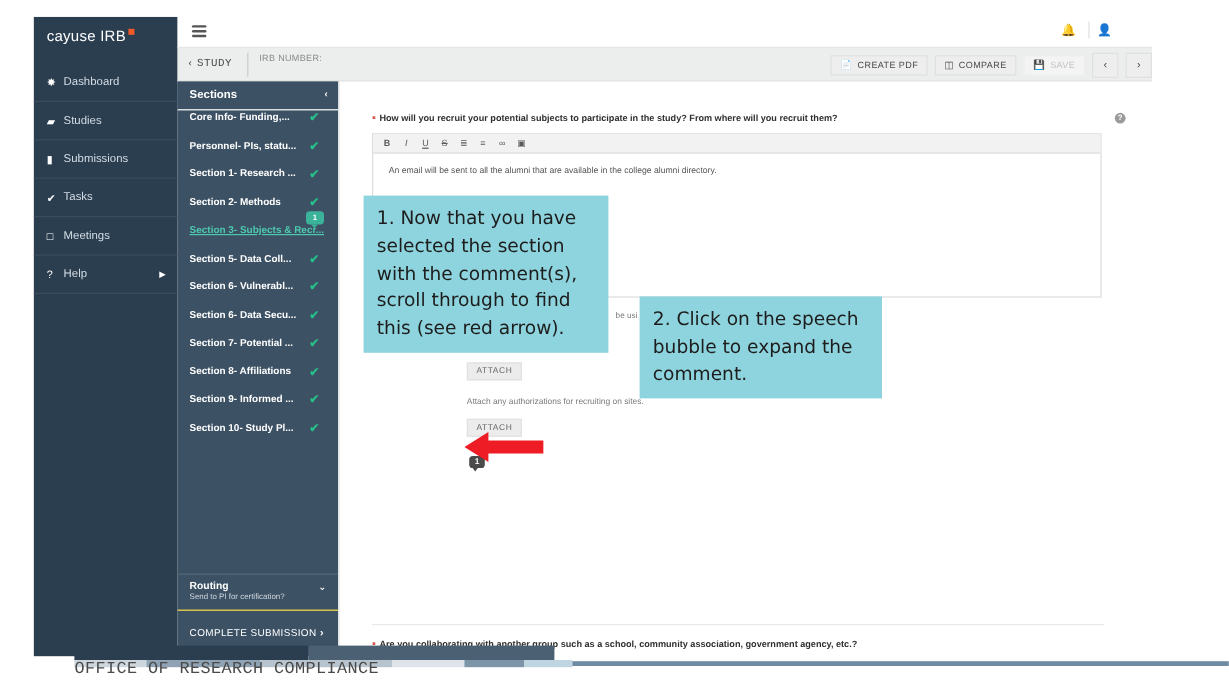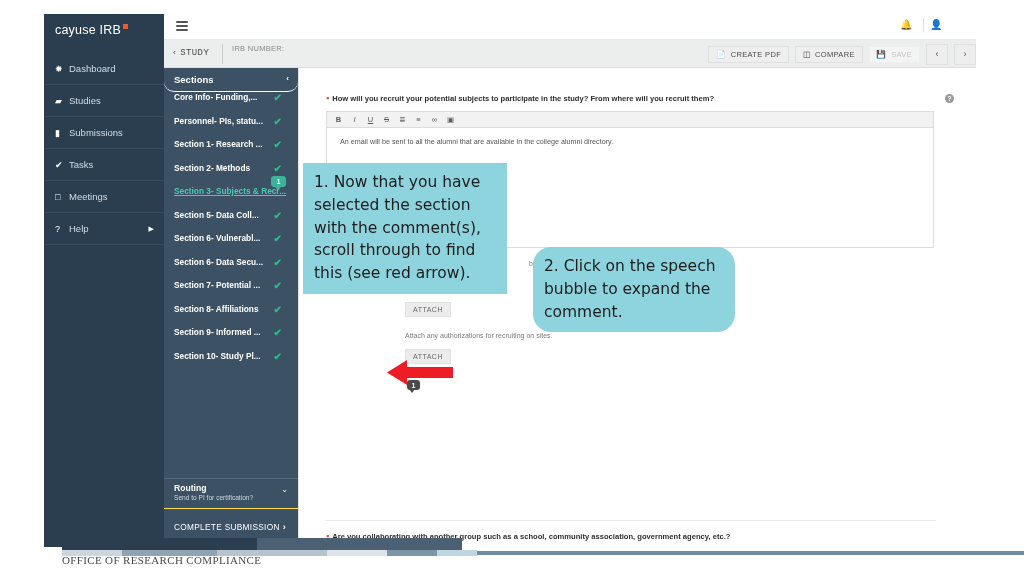--- a/index.html
+++ b/index.html
@@ -12,21 +12,21 @@
 
   #slide {
     position: relative;
     width: 1024px; height: 576px;
     background: #ffffff;
   }
 
   
   #shot {
     position: absolute;
-    left: 44px; top: 14px;
+    left: 28px; top: 14px;
     width: 932px; height: 533px;
     background: #fff;
     overflow: hidden;
   }
 
   
   .gnav {
     position: absolute; left: 0; top: 0;
     width: 120px; height: 533px;
     background: #2b3e50;
@@ -151,21 +151,20 @@
     background: #3c5164;
   }
   .sections-hdr {
     position: relative;
     height: 24px;
     display: flex; align-items: center;
     color: #ffffff; font-size: 9.5px; font-weight: bold;
     padding-left: 10px;
     background: #3c5164;
     border-bottom: 1px solid #ffffff;
-    border-radius: 10px;
   }
   .sections-hdr .collapse {
     position: absolute; right: 9px; top: 6px;
     font-size: 8px; color: #ffffff;
   }
   .sec-item {
     position: relative;
     height: 23.5px;
     display: flex; align-items: flex-start;
     padding-left: 10px;
@@ -291,34 +290,34 @@
     position: absolute;
     background: #8ed4de;
     color: #1d1d1d;
     font-family: "DejaVu Sans", sans-serif;
     font-size: 15.5px;
     line-height: 1.47;
     padding: 8px 10px 9px 11px;
     z-index: 40;
   }
   #callout-1 { left: 303px; top: 163px; width: 204px; }
-  #callout-2 { left: 533px; top: 247px; width: 202px; border-radius: 18px; }
+  #callout-2 { left: 533px; top: 247px; width: 202px; }
 
   
   #red-arrow {
     position: absolute;
     left: 387px; top: 359px;
     width: 66px; height: 27px;
     z-index: 45;
   }
   .footer-text {
     position: absolute; left: 62px; bottom: 10px;
-    font-size: 11px; color: #4a4a4a;
+    font-size: 14px; color: #4a4a4a;
     letter-spacing: .35px;
-    font-family: Liberation Serif, serif;
+    font-family: Liberation Mono, monospace;
   }
   .deco {
     position: absolute;
     bottom: 22px;
   }
 </style>
 </head>
 <body>
 
 <div id="slide">

